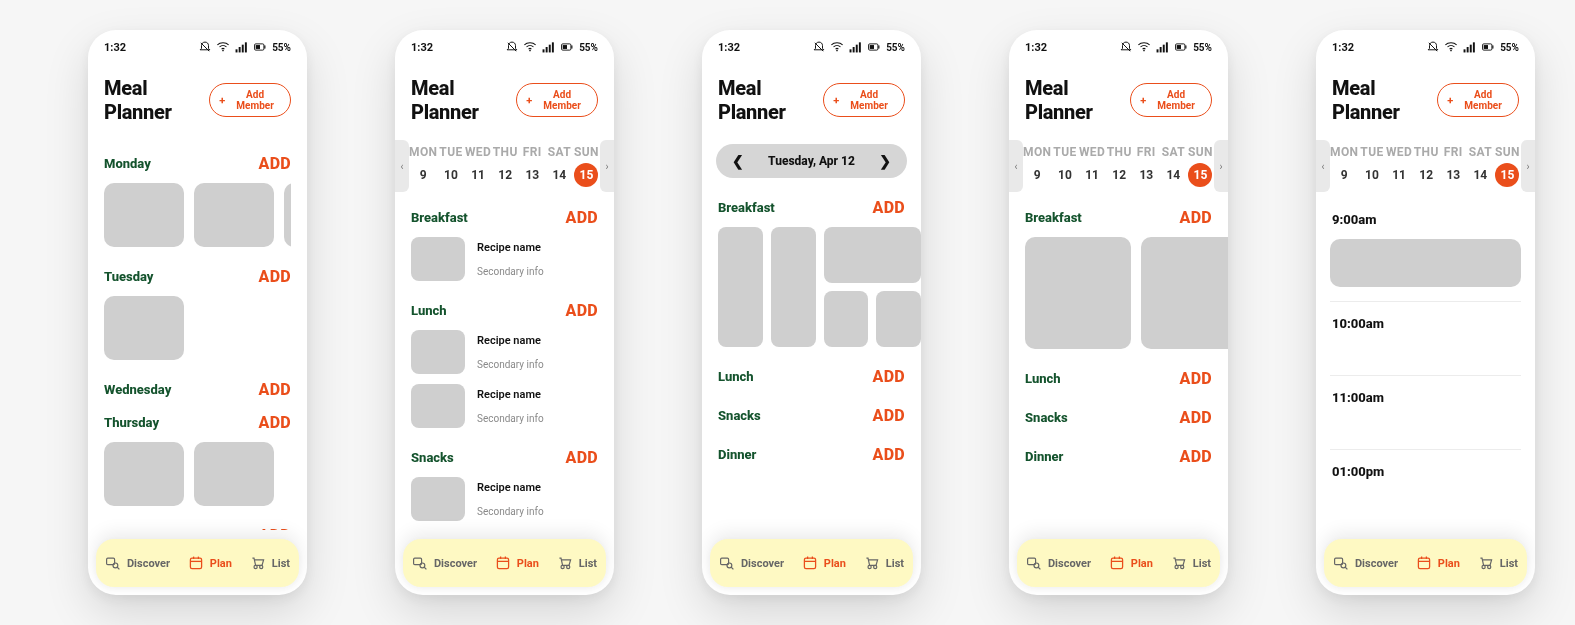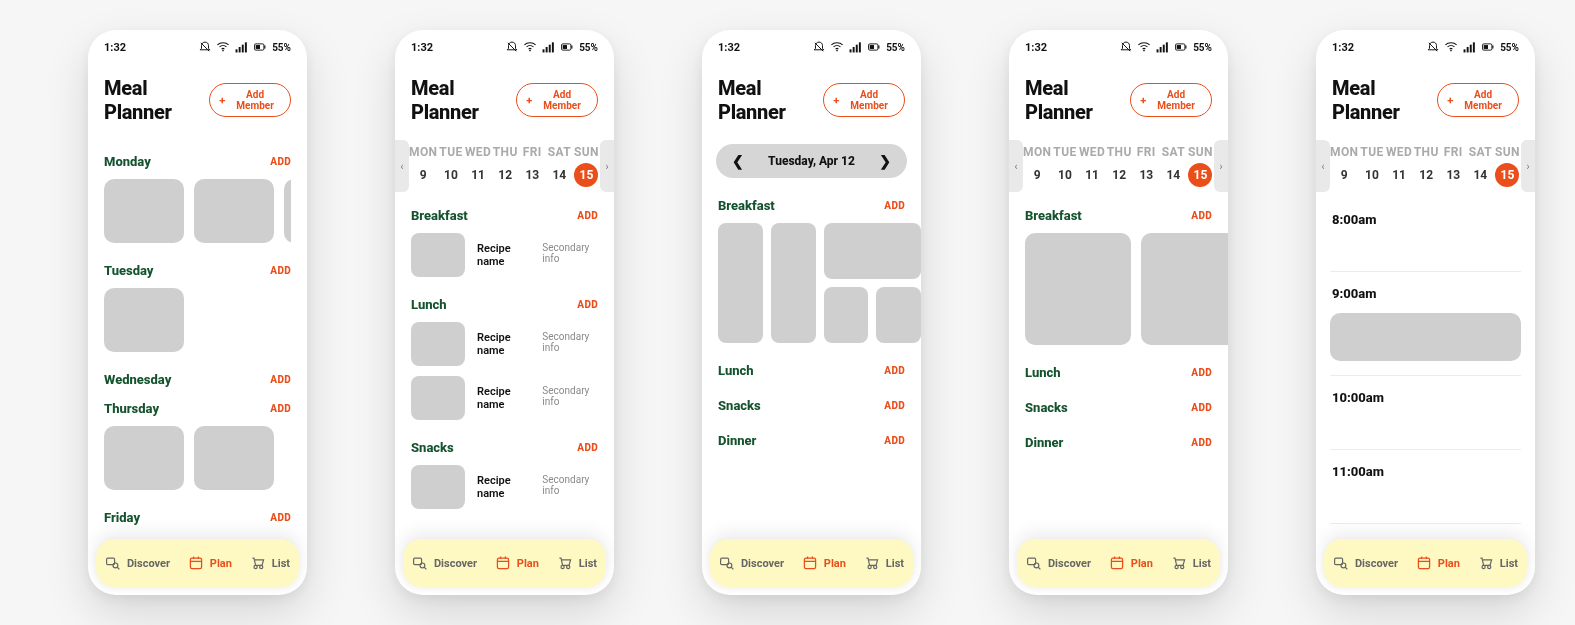--- a/index.html
+++ b/index.html
@@ -51,27 +51,27 @@
   }
   .datepill .arr{cursor:pointer;font-size:14px;}
   
   .body{flex:1;overflow:hidden;padding:0 0 65px 0;}
   .scroll{height:100%;overflow-y:auto;overflow-x:hidden;padding:0 16px;}
   .scroll::-webkit-scrollbar{display:none;}
   
   .sec{margin-top:20px;}
   .sec-hd{display:flex;align-items:center;justify-content:space-between;margin-bottom:10px;}
   .sec-name{font-size:13px;font-weight:800;color:#14532d;}
-  .add{font-size:10px;font-weight:800;color:var(--accent);cursor:pointer;letter-spacing:.3px;}
+  .add{font-size:16px;font-weight:800;color:var(--accent);cursor:pointer;letter-spacing:.3px;}
   .tiles{display:flex;gap:10px;overflow:hidden;}
   .tile{background:var(--grey);border-radius:10px;height:64px;flex:0 0 auto;}
   
   .row{display:flex;gap:12px;align-items:center;margin-bottom:10px;}
   .thumb{width:54px;height:44px;background:var(--grey);border-radius:8px;flex:0 0 auto;}
-  .row .meta{display:flex;flex-direction:row;gap:12px;}
+  .row .meta{display:flex;flex-direction:column;gap:12px;}
   .row .meta .r1{font-size:11px;font-weight:600;color:#111;}
   .row .meta .r2{font-size:10px;color:var(--muted);}
   
   .bgrid{display:grid;grid-template-columns:1fr 1fr 1fr 1fr;gap:8px;height:120px;margin-right:-16px;}
   .bgrid .blk{background:var(--grey);border-radius:8px;}
   .bgrid .big{grid-row:1/3;grid-column:1/2;}
   .bgrid .mid{grid-row:1/3;grid-column:2/3;}
   .bgrid .top{grid-row:1/2;grid-column:3/5;}
   .bgrid .sm1{grid-row:2/3;grid-column:3/4;}
   .bgrid .sm2{grid-row:2/3;grid-column:4/5;}
@@ -629,23 +629,20 @@
           <div class="day sel">
             <div class="lab">SUN</div>
             <div class="num">15</div>
           </div>
         </div>
       <div class="chev right">›</div>
     </div>
     <div class="body">
         <div class="scroll" style="padding:0 14px">
       <div id="hours-container">
-            <div class="hour">
-              <div class="hour-lab">8:00am</div>
-            </div>
             <div class="hour" style="padding-bottom: 14px;">
               <div class="hour-lab">9:00am</div>
               <div class="hour-tile"></div>
             </div>
             <div class="hour">
               <div class="hour-lab">10:00am</div>
             </div>
             <div class="hour">
               <div class="hour-lab">11:00am</div>
             </div>

